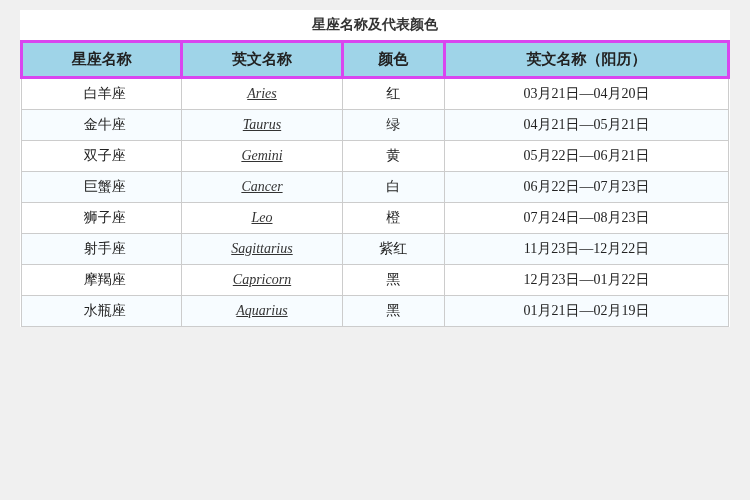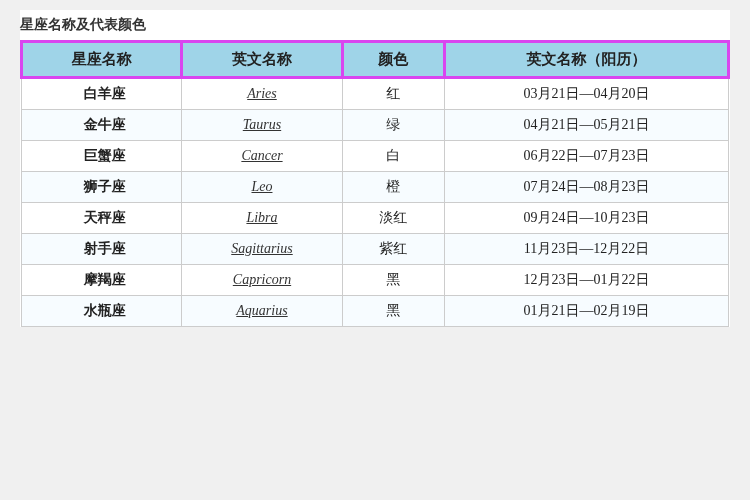--- a/index.html
+++ b/index.html
@@ -19,21 +19,21 @@
       padding-top: 10px;
       overflow: hidden;
     }
 
     .container {
       width: 710px;
       background: white;
     }
 
     .page-title {
-      text-align: left;
+      text-align: center;
       font-size: 14px;
       color: #333;
       padding: 6px 0;
       font-weight: bold;
     }
 
     table {
       width: 100%;
       border-collapse: collapse;
     }
@@ -61,21 +61,21 @@
 
     tbody td {
       border: 1px solid #ccc;
       padding: 6px 10px;
       text-align: center;
       font-size: 14px;
       color: #222;
     }
 
     tbody td:first-child {
-      font-weight: bold;
+      font-weight: normal;
       padding-left: 16px;
     }
 
     tbody td:nth-child(2) {
       font-style: italic;
       color: #333;
       text-decoration: underline;
     }
   </style>
 </head>
@@ -99,36 +99,36 @@
           <td>红</td>
           <td>03月21日—04月20日</td>
         </tr>
         <tr>
           <td>金牛座</td>
           <td>Taurus</td>
           <td>绿</td>
           <td>04月21日—05月21日</td>
         </tr>
         <tr>
+          <td>双子座</td>
+          <td>Gemini</td>
+          <td>黄</td>
+          <td>05月22日—06月21日</td>
+        </tr>
+        <tr>
           <td>巨蟹座</td>
           <td>Cancer</td>
           <td>白</td>
           <td>06月22日—07月23日</td>
         </tr>
         <tr>
           <td>狮子座</td>
           <td>Leo</td>
           <td>橙</td>
           <td>07月24日—08月23日</td>
-        </tr>
-        <tr>
-          <td>天秤座</td>
-          <td>Libra</td>
-          <td>淡红</td>
-          <td>09月24日—10月23日</td>
         </tr>
         <tr>
           <td>射手座</td>
           <td>Sagittarius</td>
           <td>紫红</td>
           <td>11月23日—12月22日</td>
         </tr>
         <tr>
           <td>摩羯座</td>
           <td>Capricorn</td>

